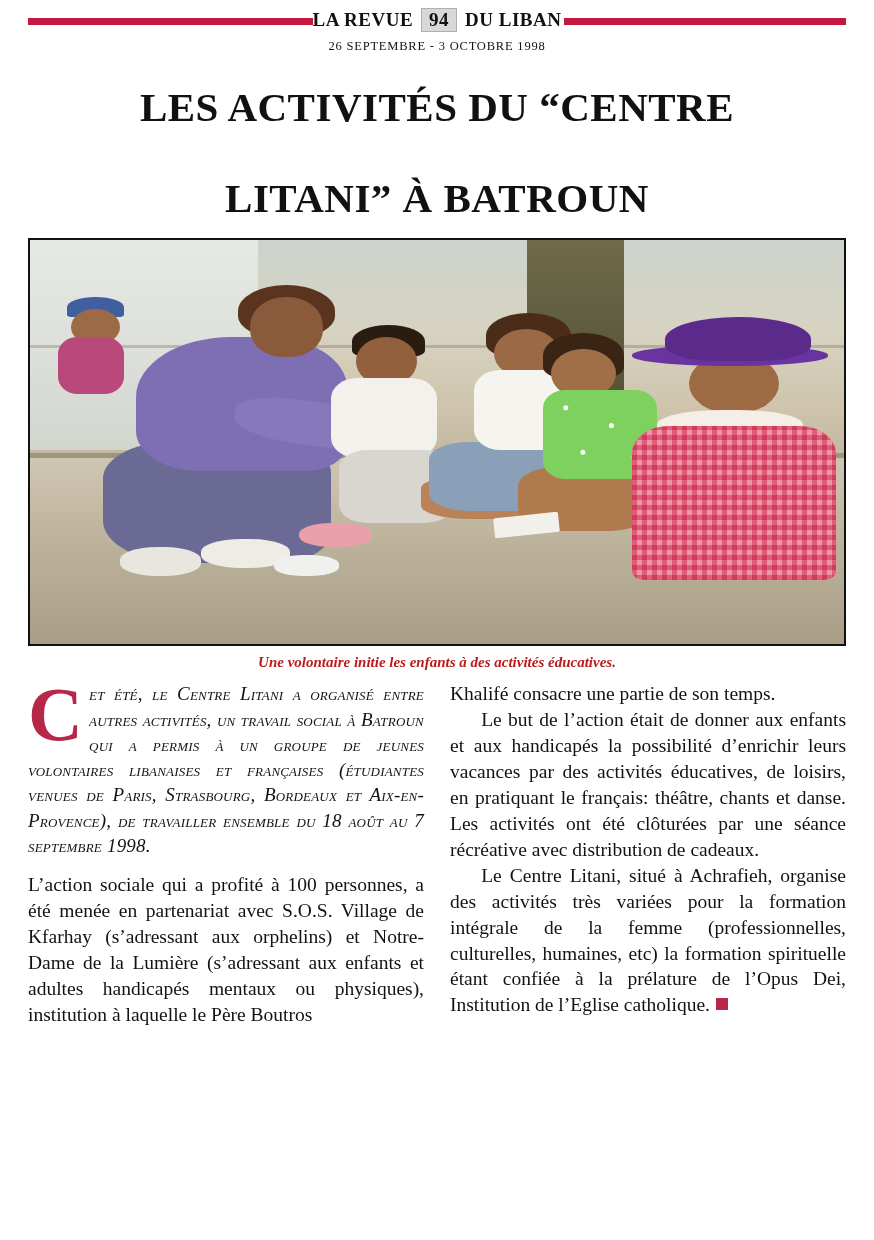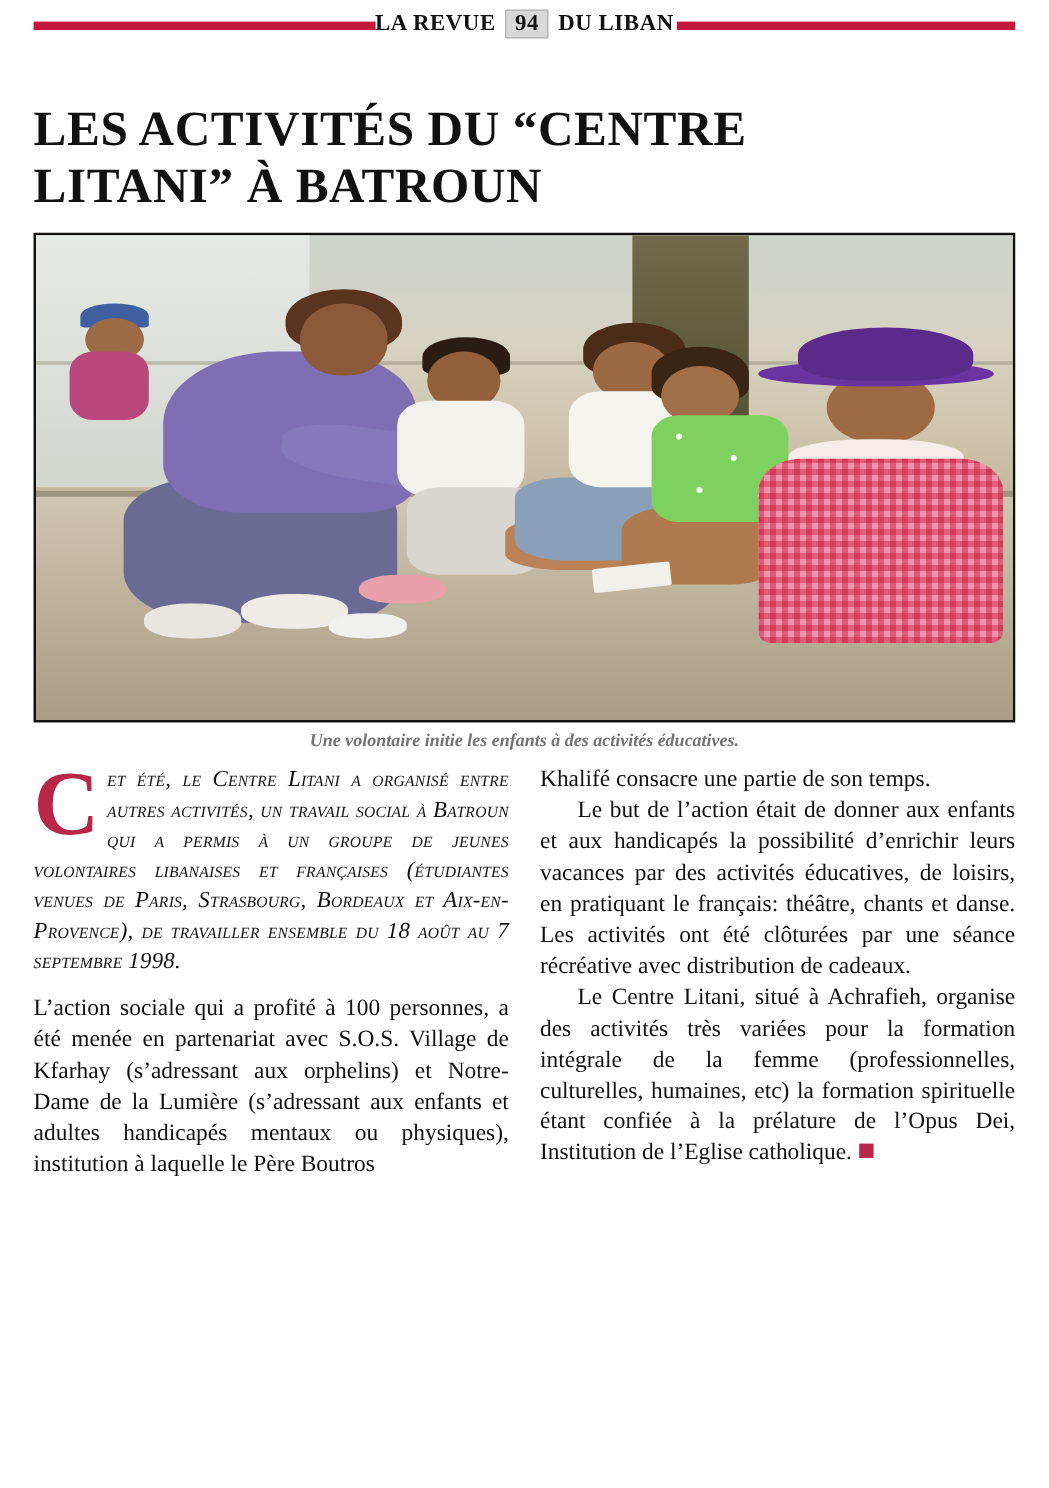--- a/index.html
+++ b/index.html
@@ -82,29 +82,29 @@
     transform: translateX(-50%);
     top: 0;
     width: 132px;
     height: 66px;
     background: #e9e9e9;
     z-index: -1;
   }
 
   
   .headline {
-    text-align: left;
+    text-align: center;
     font-family: "Liberation Serif", serif;
     font-size: 41px;
     line-height: 1.15;
     letter-spacing: 0.5px;
     margin: 10px 0 16px 0;
     color: #111;
   }
-  .headline .l2 { display: block; }
+  .headline .l2 { display: block; margin-top: 44px; }
 
   
   .photo-wrap {
     width: 818px;
     margin: 0 auto;
     border: 2px solid #111;
     box-sizing: border-box;
     position: relative;
     height: 408px;
     overflow: hidden;
@@ -205,21 +205,21 @@
   .obj-shoe { left: 33%; top: 70%; width: 9%; height: 6%; background:#e9a0a8; border-radius: 45%; }
   .obj-shoe2 { left: 30%; top: 78%; width: 8%; height: 5%; background:#f0f0ee; border-radius: 45%; }
 
   .caption {
     text-align: center;
     font-family: "Liberation Serif", serif;
     font-style: italic;
     font-weight: bold;
     font-size: 15px;
     margin: 8px 0 10px 0;
-    color: #737373;
+    color: #b91c1c;
   }
 
   
   .columns {
     display: flex;
     gap: 26px;
     width: 818px;
     margin: 0 auto;
   }
   .col {
@@ -267,20 +267,21 @@
   <div class="masthead">
     <div class="masthead-shade"></div>
     <div class="rule-left"></div>
     <div class="rule-right"></div>
     <div class="masthead-center">
       <div class="masthead-title">
         <span class="word">LA REVUE</span>
         <span class="issue-box">94</span>
         <span class="word">DU LIBAN</span>
       </div>
+      <div class="masthead-dates">26 SEPTEMBRE - 3 OCTOBRE 1998</div>
     </div>
   </div>
 
   <h1 class="headline">
     <span class="l1">LES ACTIVITÉS DU “CENTRE</span>
     <span class="l2">LITANI” À BATROUN</span>
   </h1>
 
   <div class="photo-wrap">
     <div class="photo">

